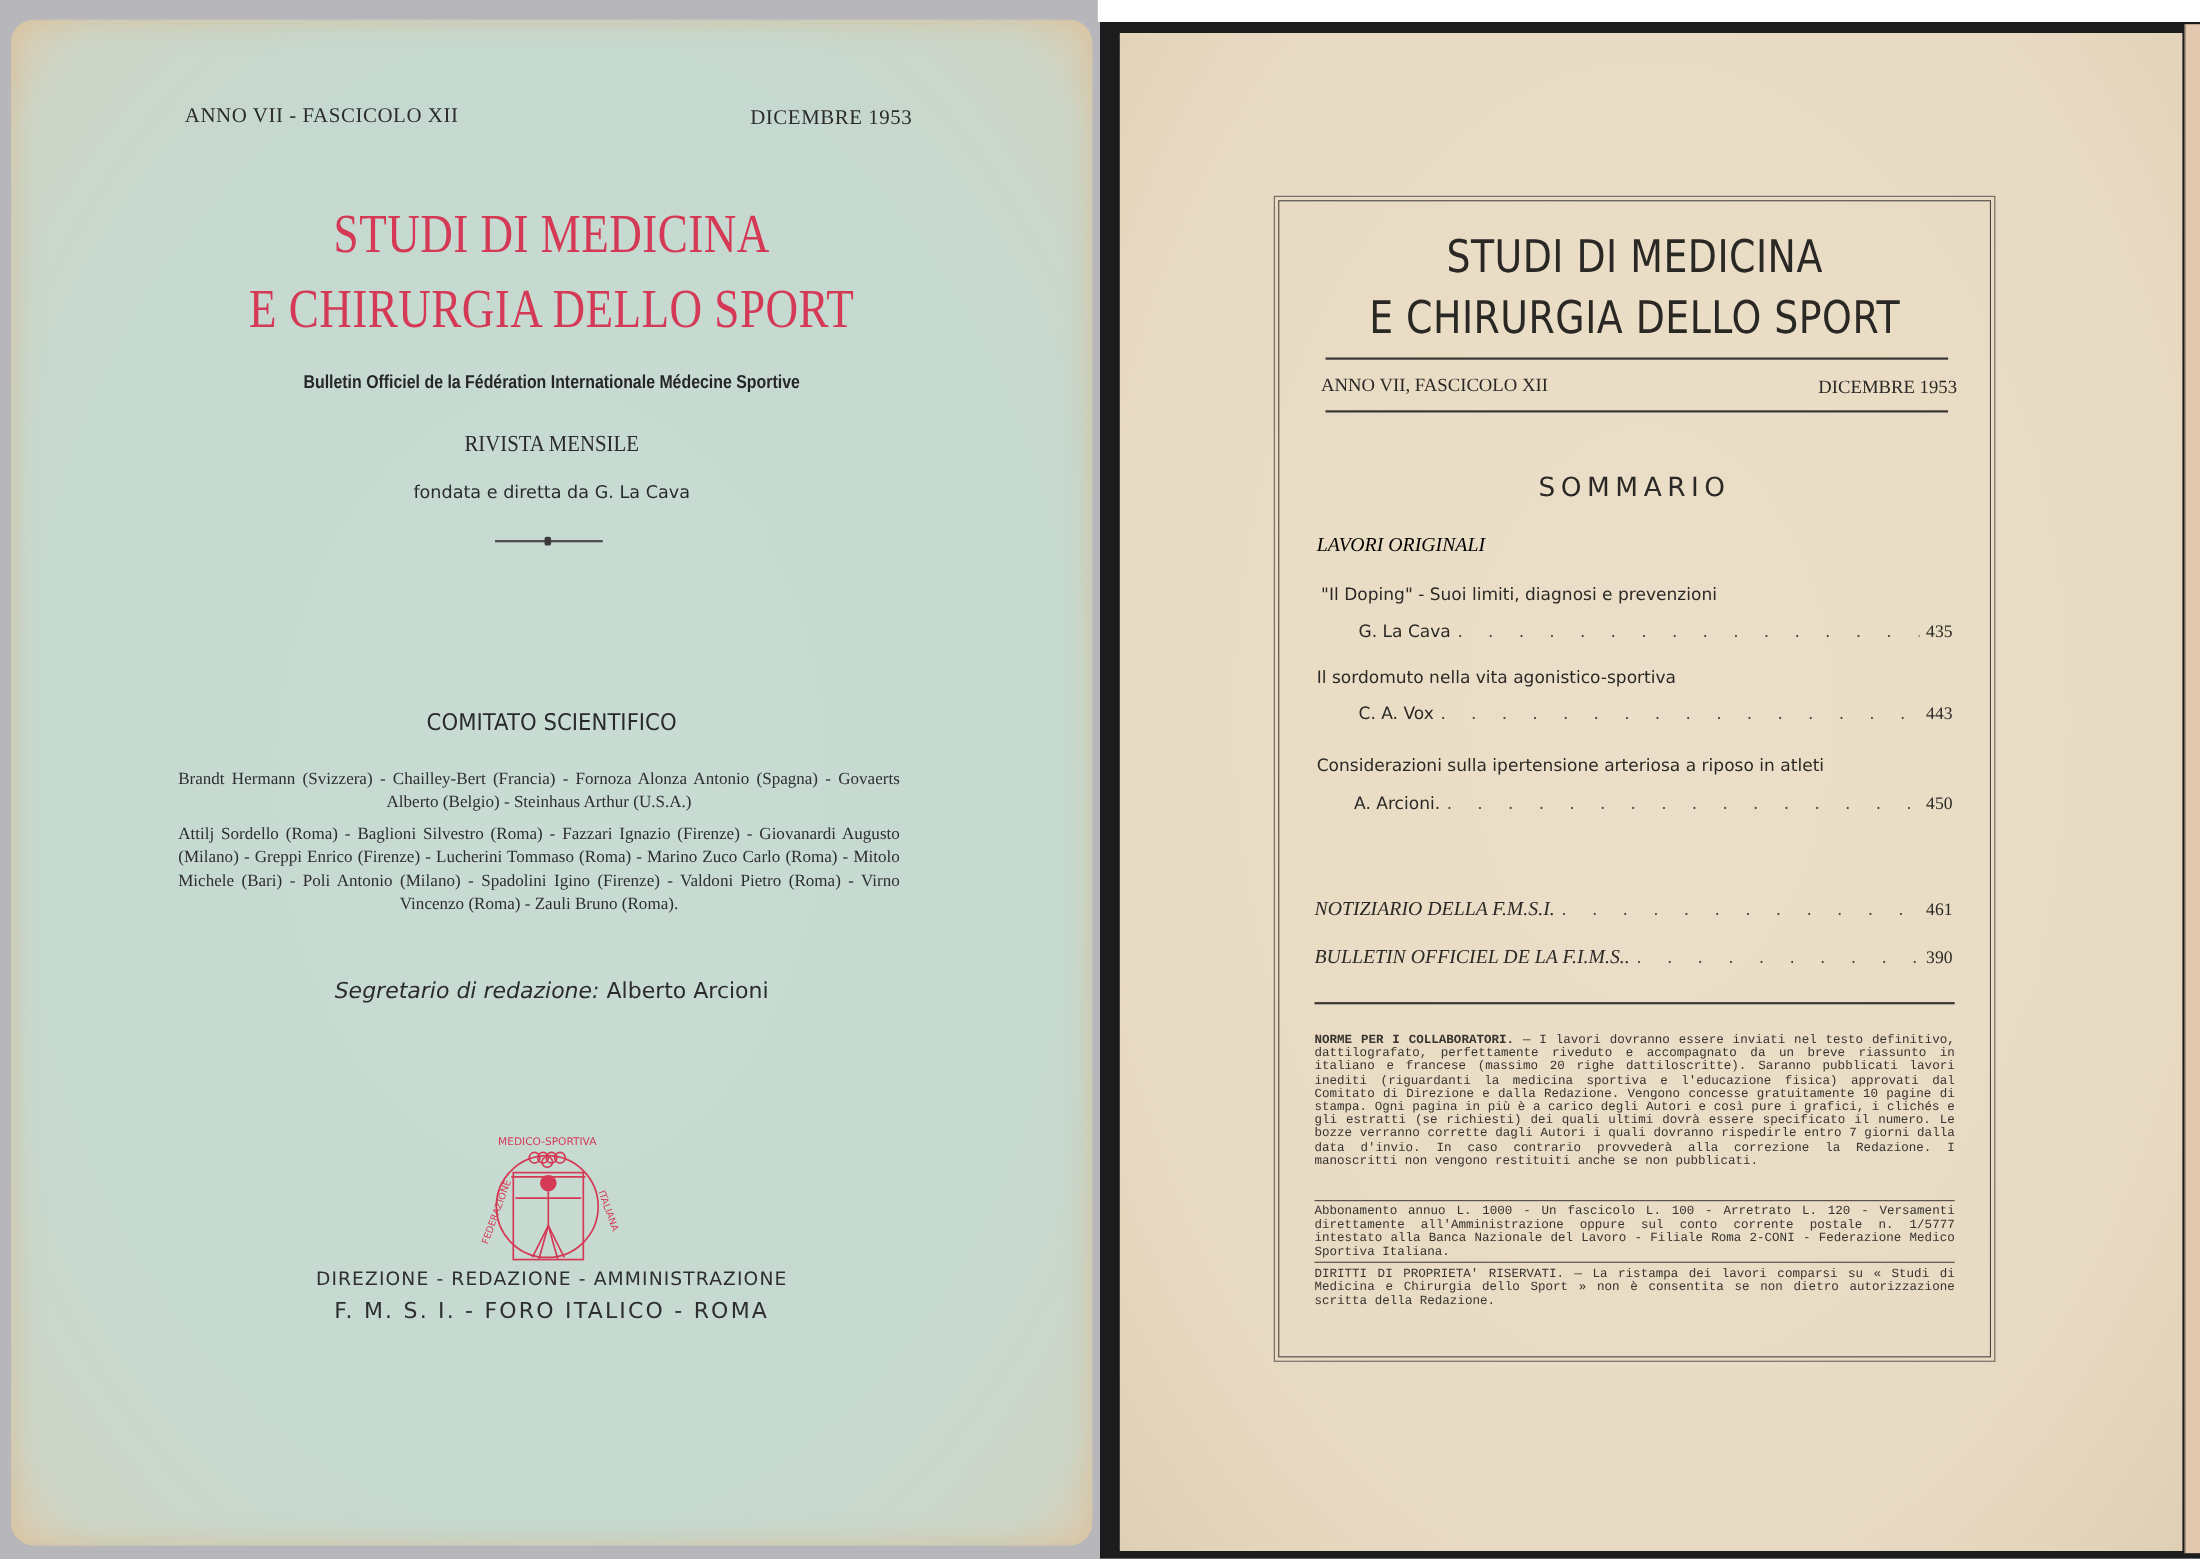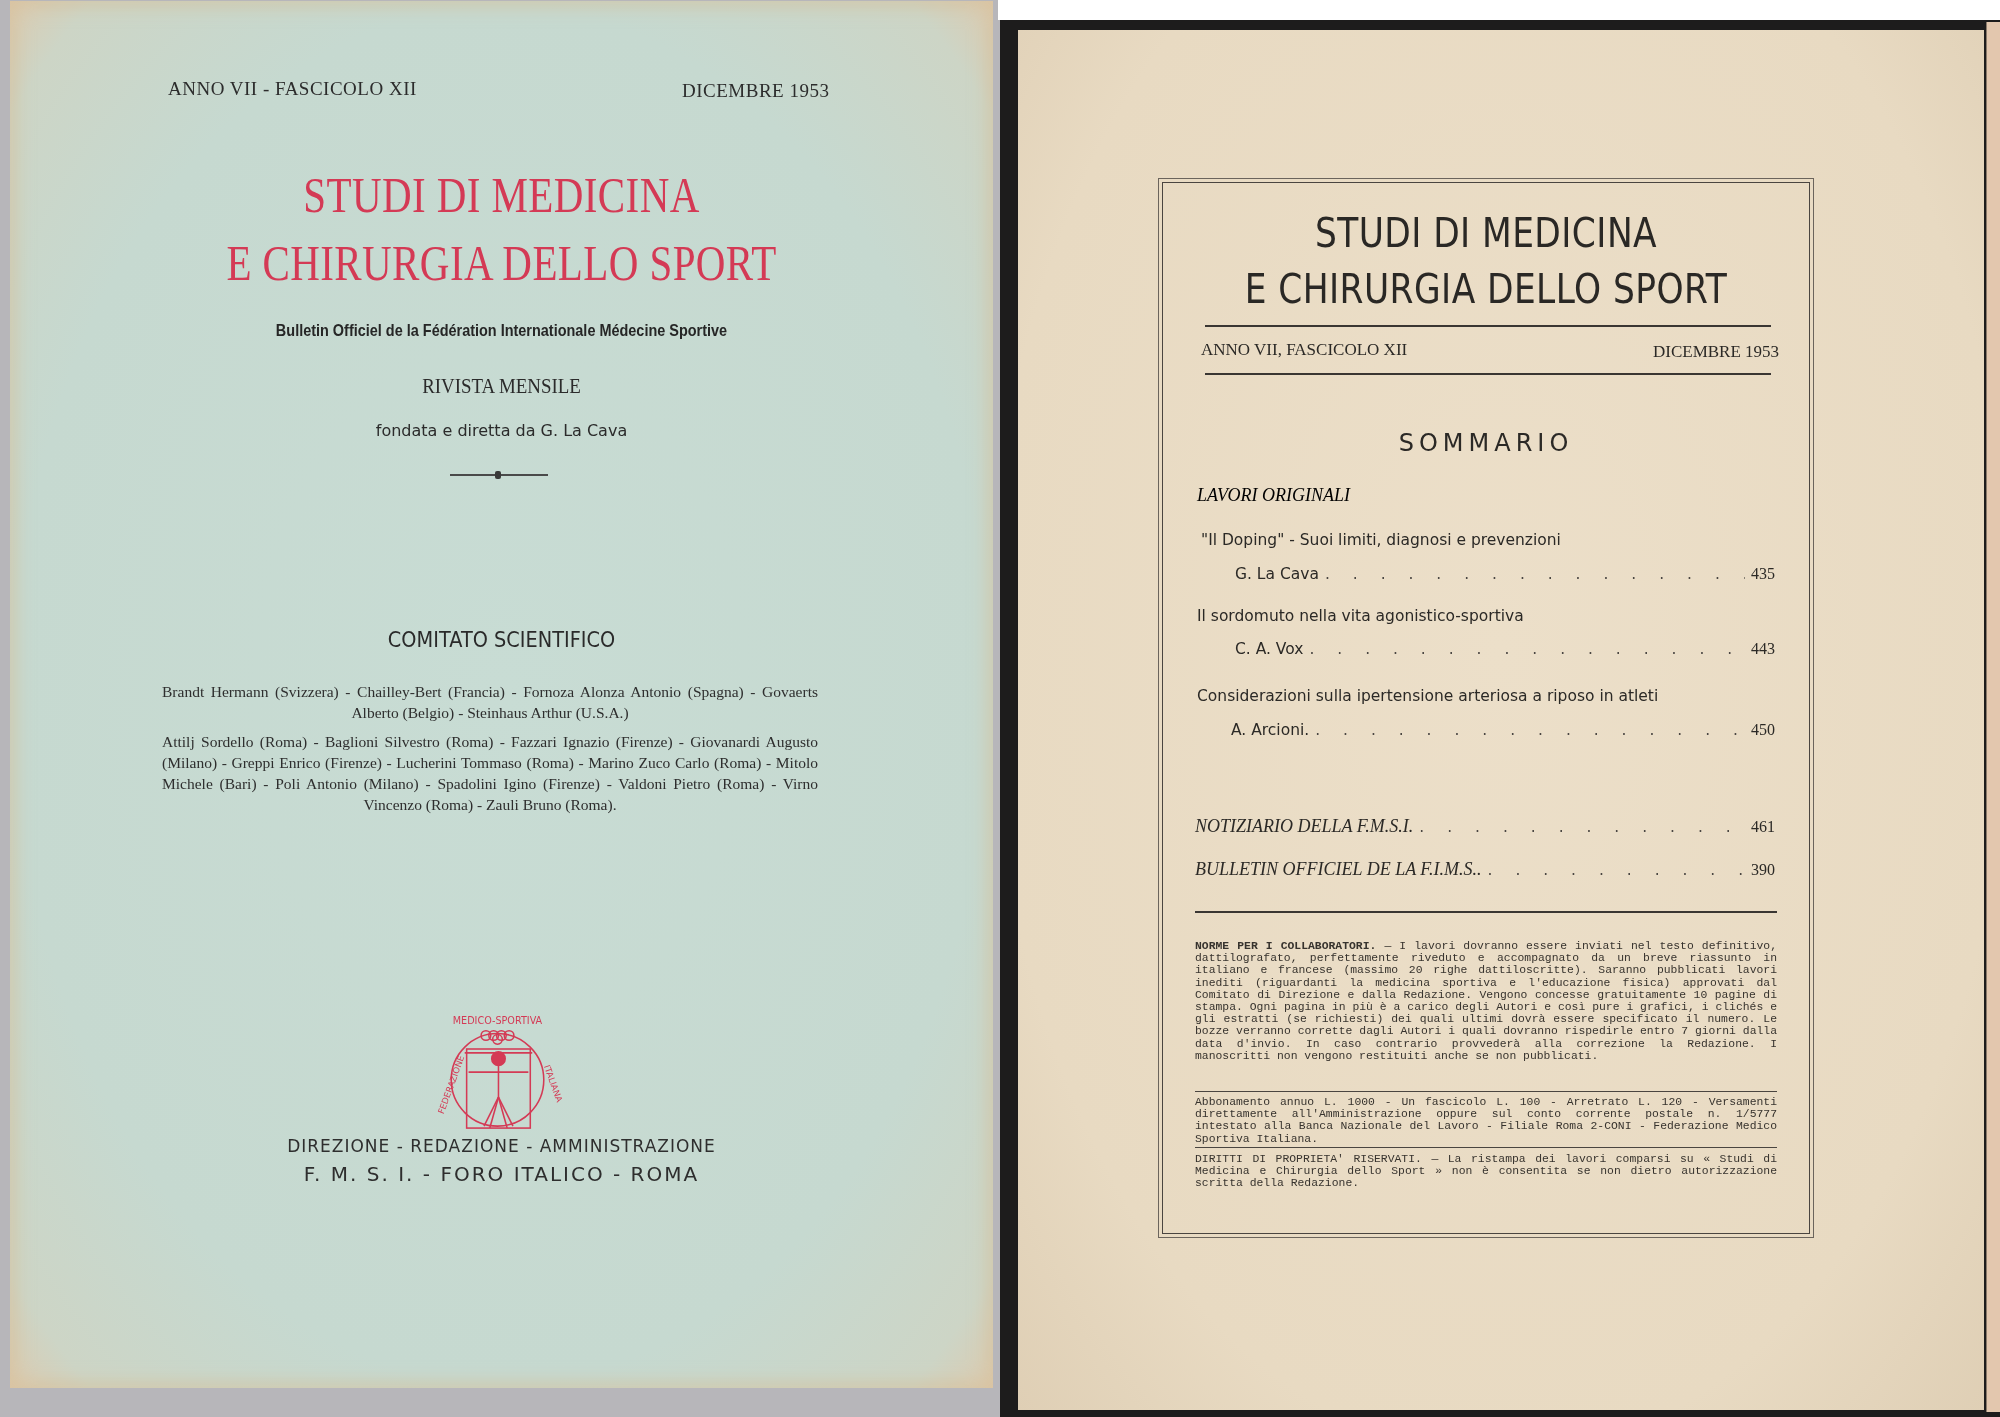--- a/index.html
+++ b/index.html
@@ -5,23 +5,24 @@
   html, body { margin: 0; padding: 0; }
   body {
     width: 2000px; height: 1417px; position: relative; overflow: hidden;
     background: #b7b6ba;
     font-family: "DejaVu Serif", serif;
   }
   .abs { position: absolute; }
 
   
   #left-page {
-    left: 10px; top: 1px; width: 983px; height: 1387px;
+    left: 10px; top: 18px; width: 983px; height: 1387px;
     background: radial-gradient(ellipse at 50% 50%, #c8dcd4 0%, #c6d9d0 70%, #cdd5c6 92%, #dccbb0 100%);
     box-shadow: inset 0 0 18px 6px rgba(215,190,150,0.55);
+    border-radius: 21px;
   }
   #left-page .center { position: absolute; left: 0; width: 983px; text-align: center; }
   .cover-meta { font-family: "Liberation Serif", serif; font-size: 19px; color: #2c2c2c; letter-spacing: 0.5px; }
   .cover-title {
     font-family: "Liberation Serif", serif; color: #d43a55; font-size: 50px;
     transform: scaleX(0.82); transform-origin: center; letter-spacing: 0.5px;
   }
   .cover-sub { font-family: "Liberation Sans", sans-serif; font-weight: bold; font-size: 17px; color: #262626; transform: scaleX(0.85); }
   .cover-rivista { font-family: "Liberation Serif", serif; font-size: 21px; color: #2b2b2b; transform: scaleX(0.9); }
   .cover-founder { font-family: "DejaVu Sans", sans-serif; font-size: 16px; color: #2b2b2b; }
@@ -85,20 +86,24 @@
 
   <div class="center cover-sub" style="top:320px;">Bulletin Officiel de la Fédération Internationale Médecine Sportive</div>
   <div class="center cover-rivista" style="top:373px;">RIVISTA MENSILE</div>
   <div class="center cover-founder" style="top:420px;">fondata e diretta da G. La Cava</div>
   <div class="ornament"></div>
 
   <div class="center comitato-title" style="top:627px;">COMITATO SCIENTIFICO</div>
   <div class="members" style="top:680px;">Brandt Hermann (Svizzera) - Chailley-Bert (Francia) - Fornoza Alonza Antonio (Spagna) - Govaerts Alberto (Belgio) - Steinhaus Arthur (U.S.A.)</div>
   <div class="members" style="top:730px;">Attilj Sordello (Roma) - Baglioni Silvestro (Roma) - Fazzari Ignazio (Firenze) - Giovanardi Augusto (Milano) - Greppi Enrico (Firenze) - Lucherini Tommaso (Roma) - Marino Zuco Carlo (Roma) - Mitolo Michele (Bari) - Poli Antonio (Milano) - Spadolini Igino (Firenze) - Valdoni Pietro (Roma) - Virno Vincenzo (Roma) - Zauli Bruno (Roma).</div>
 
+  <div class="center secretary" style="top:870px;">
+    <span class="lbl">Segretario di redazione:</span>
+    <span>Alberto Arcioni</span>
+  </div>
 
   <svg id="logo" class="abs" viewBox="0 0 140 140">
     <g fill="none" stroke="#d43a55" stroke-width="1.6">
       <circle cx="70" cy="74" r="48"></circle>
       <rect x="38" y="42" width="66" height="82"></rect>
       <circle cx="58" cy="28" r="5"></circle>
         <circle cx="66" cy="28" r="5"></circle>
         <circle cx="74" cy="28" r="5"></circle>
         <circle cx="82" cy="28" r="5"></circle>
         <circle cx="70" cy="32" r="5"></circle>

